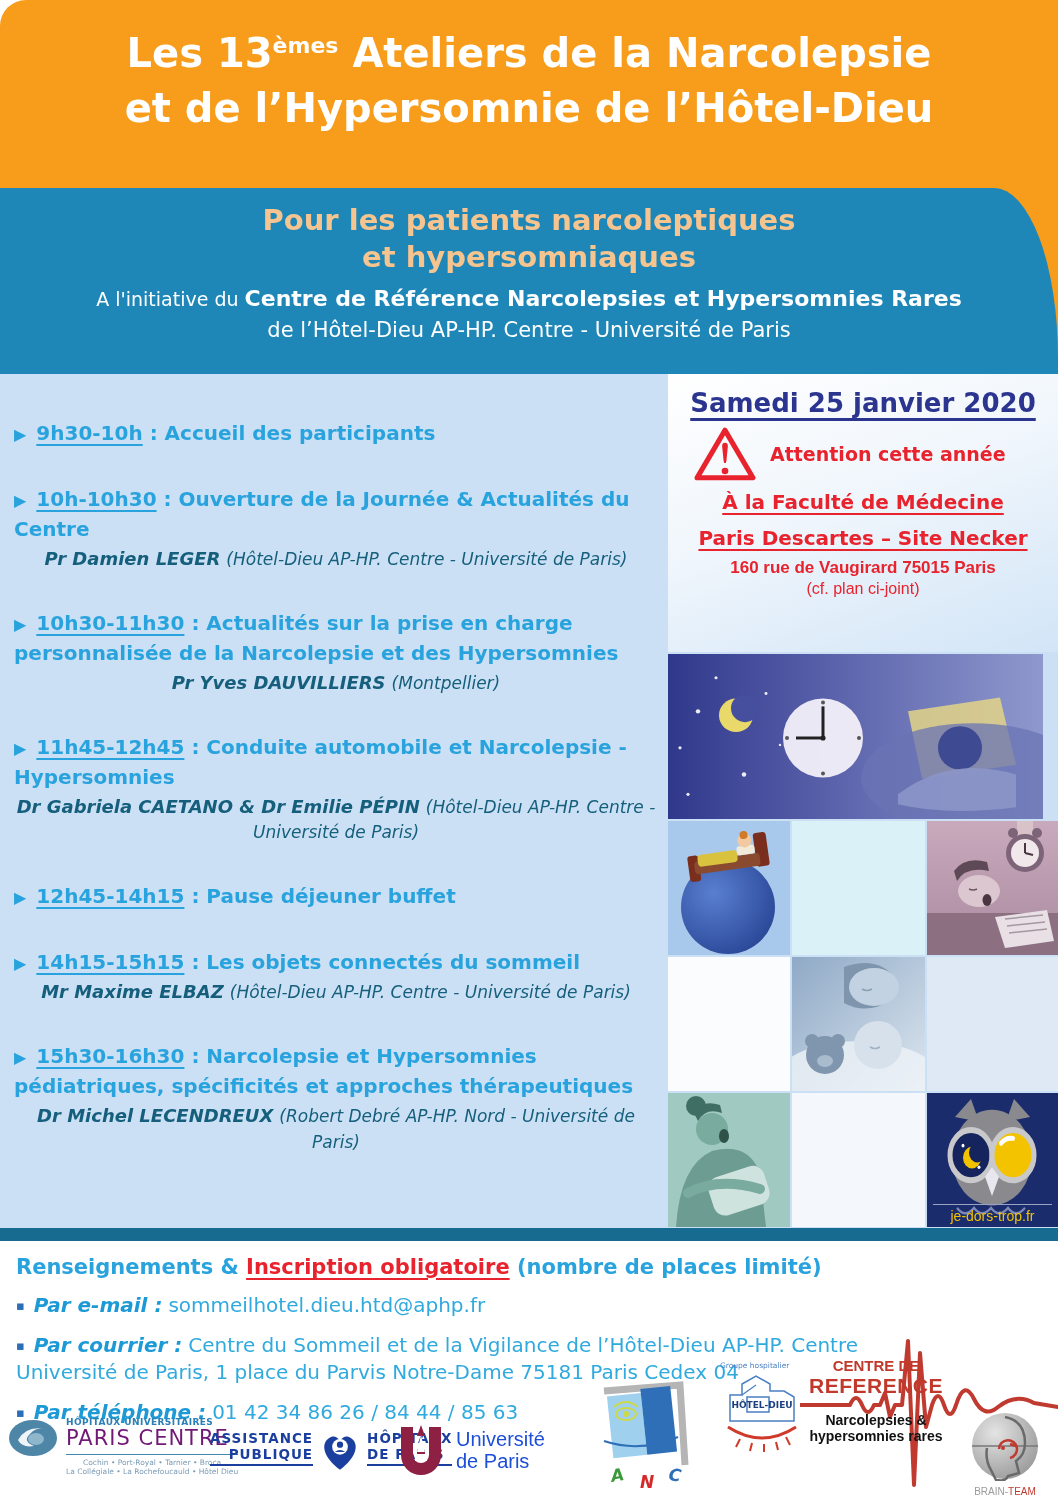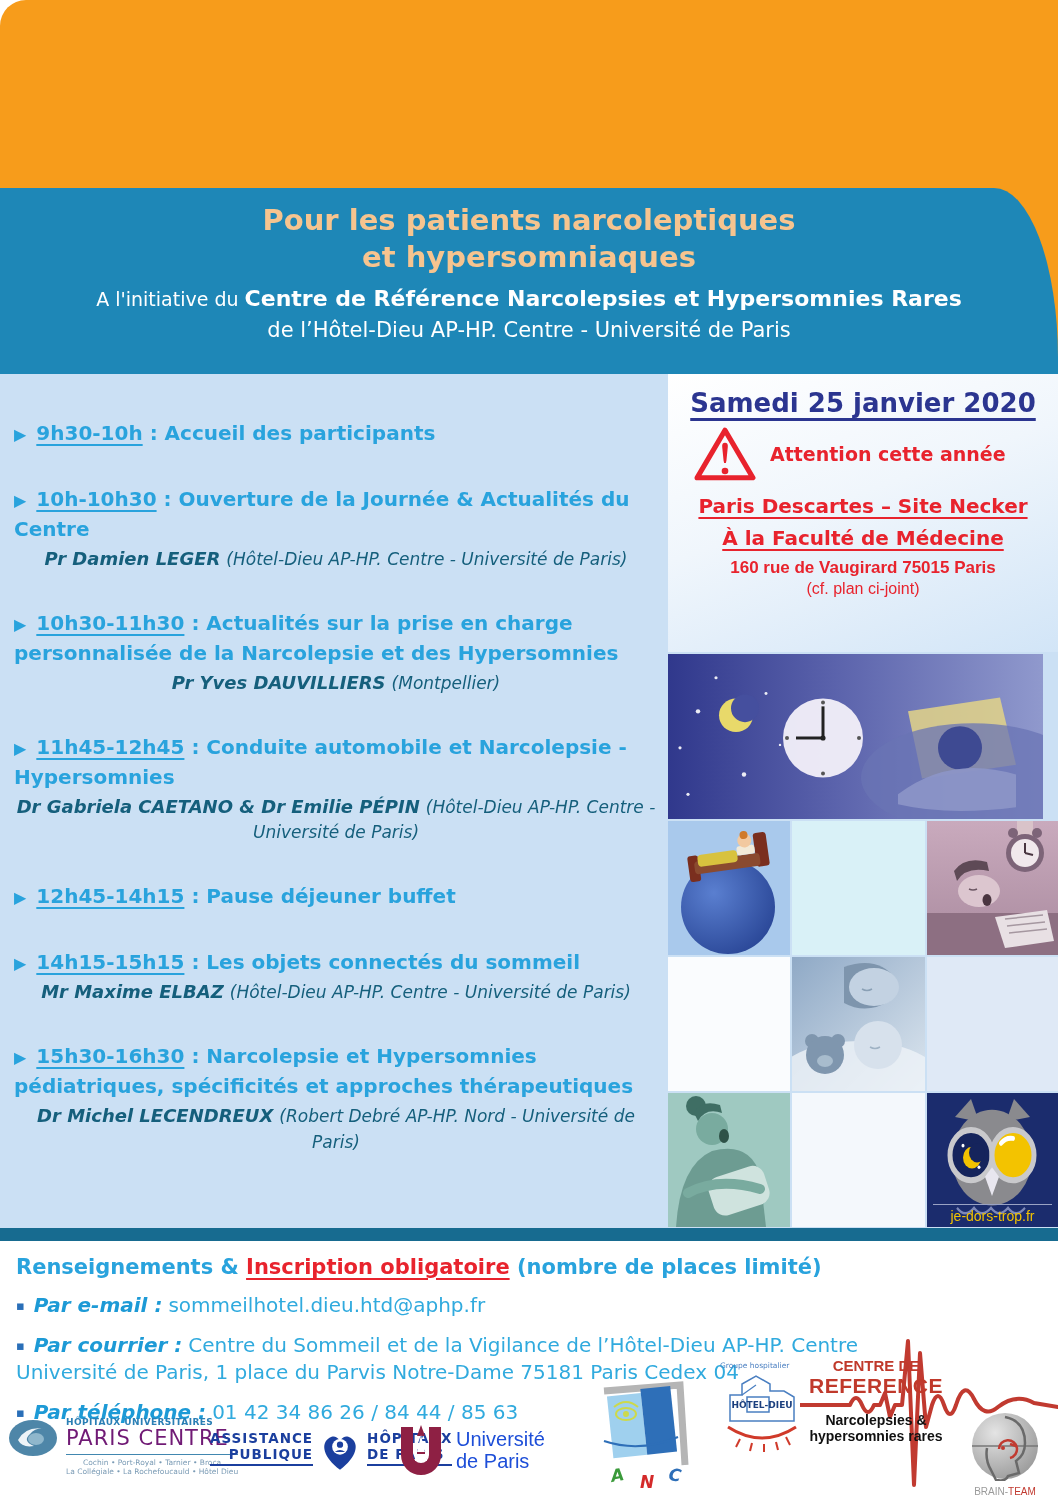--- a/index.html
+++ b/index.html
@@ -83,20 +83,24 @@
   .logo-brain{left:966px;top:170px;width:78px;text-align:center;}
   .brain-cap{margin-top:1px;font-size:10px;font-family:"Liberation Sans",sans-serif;}
   .brain-cap .g{color:#9a9a9a;} .brain-cap .r{color:#c13a30;}
 </style>
 </head>
 <body>
 
 <div class="poster">
 
   <div class="header">
+    <div class="title">
+      <div><span>Les 13</span><sup>èmes</sup><span> Ateliers de la Narcolepsie</span></div>
+      <div>et de l’Hypersomnie de l’Hôtel-Dieu</div>
+    </div>
     <div class="band">
       <div class="band-sub">
         <div>Pour les patients narcoleptiques</div>
         <div>et hypersomniaques</div>
       </div>
       <div class="band-init"><span>A l'initiative du </span><b>Centre de Référence Narcolepsies et Hypersomnies Rares</b></div>
       <div class="band-line2">de l’Hôtel-Dieu  AP-HP. Centre - Université de Paris</div>
     </div>
   </div>
 
@@ -144,22 +148,22 @@
       <div class="date-panel">
         <div class="event-date">Samedi 25 janvier 2020</div>
         <div class="warn-row">
           <svg width="62" height="56" viewBox="0 0 60 54">
             <path d="M30 4 L57 50 L3 50 Z" fill="none" stroke="#e8232d" stroke-width="5" stroke-linejoin="round"></path>
             <path d="M30 16 q3.2 0 2.7 4.2 l-1.3 13 q-.2 2.6 -1.4 2.6 t-1.4 -2.6 l-1.3 -13 q-.5 -4.2 2.7 -4.2 Z" fill="#e8232d"></path>
             <circle cx="30" cy="43.5" r="3.2" fill="#e8232d"></circle>
           </svg>
           <span class="warn-text">Attention cette année</span>
         </div>
+        <div class="loc loc1">À la Faculté de Médecine</div>
         <div class="loc loc2">Paris Descartes – Site Necker</div>
-        <div class="loc loc1">À la Faculté de Médecine</div>
         <div class="addr">160 rue de Vaugirard 75015 Paris</div>
         <div class="note">(cf. plan ci-joint)</div>
       </div>
 
       <div class="img-big">
         <svg viewBox="0 0 375 167" preserveAspectRatio="none">
           <defs>
             <linearGradient id="ng" x1="0" y1="0" x2="1" y2="0">
               <stop offset="0" stop-color="#30388c"></stop>
                 <stop offset="0.45" stop-color="#5b63ac"></stop>

